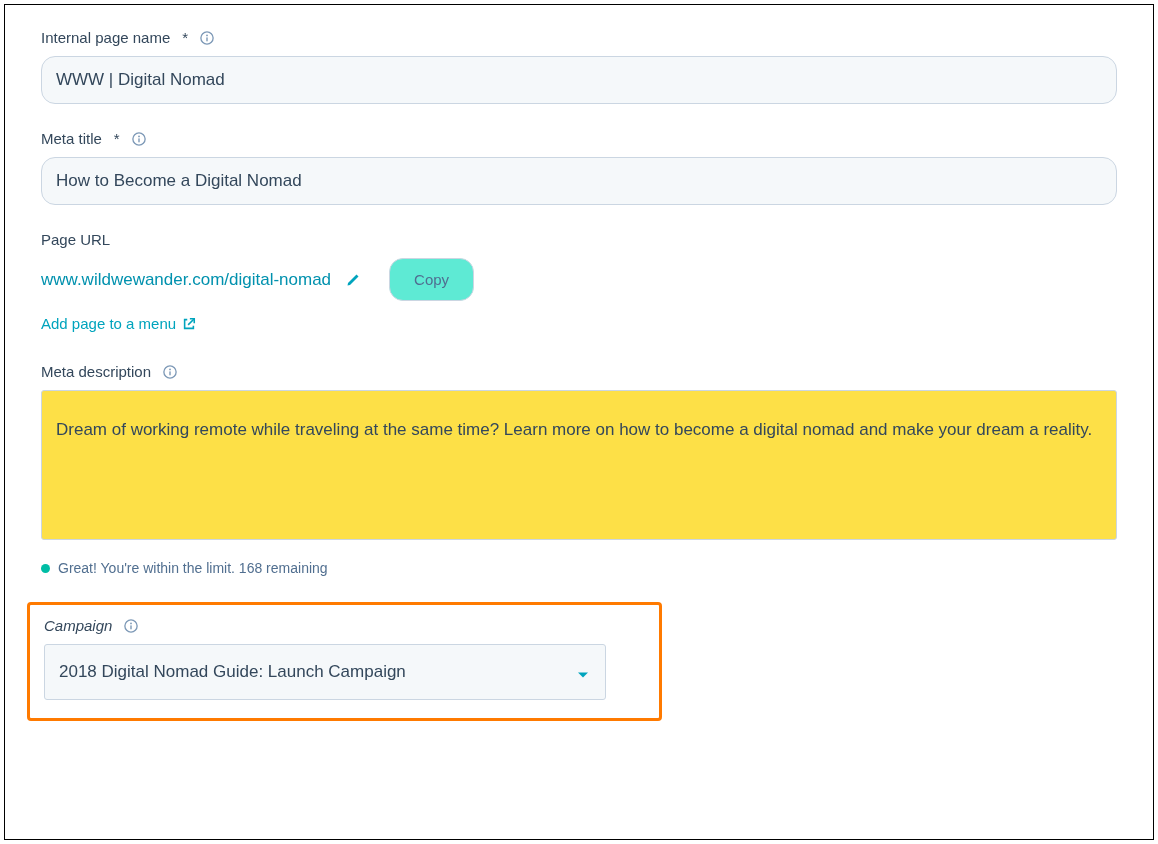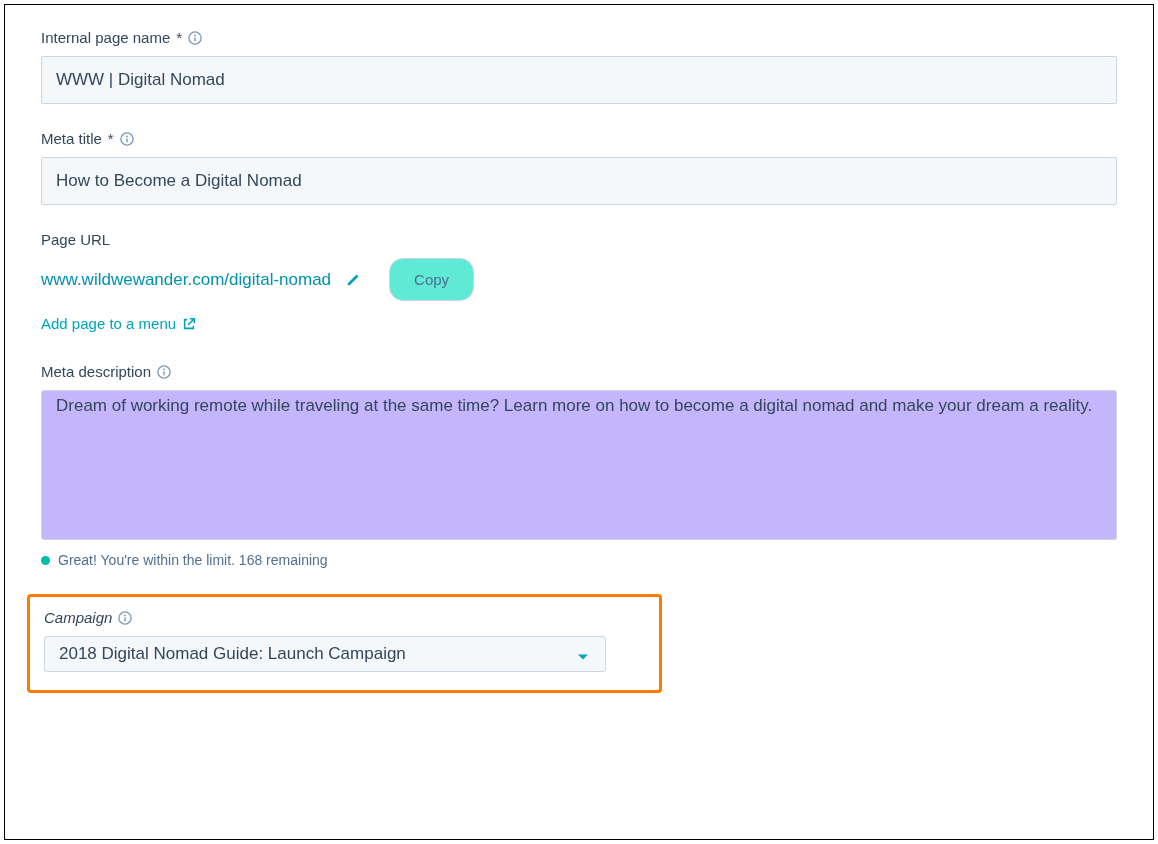--- a/index.html
+++ b/index.html
@@ -18,21 +18,21 @@
       height: 836px;
       background: #fff;
       padding: 24px 36px 24px 36px;
     }
     .field-group {
       margin-bottom: 26px;
     }
     .field-label {
       display: flex;
       align-items: center;
-      gap: 6px;
+      gap: 12px;
       font-size: 15px;
       color: #33475b;
       margin-bottom: 10px;
       font-weight: 400;
     }
     .required {
       color: #33475b;
     }
     .info-icon {
       display: inline-flex;
@@ -43,21 +43,21 @@
       color: #7c98b6;
     }
     .text-input {
       width: 100%;
       height: 48px;
       padding: 12px 14px;
       font-size: 17px;
       color: #33475b;
       background: #f5f8fa;
       border: 1px solid #cbd6e2;
-      border-radius: 2px;
+      border-radius: 14px;
       font-family: inherit;
       outline: none;
     }
     .url-row {
       display: flex;
       align-items: center;
       gap: 8px;
       margin-top: 4px;
       margin-bottom: 14px;
     }
@@ -97,36 +97,36 @@
       justify-content: center;
     }
     .external-icon {
       width: 14px;
       height: 14px;
       color: #00a4bd;
     }
     .textarea-input {
       width: 100%;
       height: 150px;
-      padding: 2px 14px;
+      padding: 26px 14px;
       font-size: 17px;
       line-height: 1.55;
       color: #33475b;
-      background: #c4b5fd;
+      background: #fde047;
       border: 1px solid #cbd6e2;
       border-radius: 3px;
       font-family: inherit;
       resize: none;
       outline: none;
     }
     .status-row {
       display: flex;
       align-items: center;
       gap: 8px;
-      margin-top: 8px;
+      margin-top: 16px;
       font-size: 14px;
       color: #516f90;
       text-align: right;
     }
     .status-dot {
       width: 9px;
       height: 9px;
       border-radius: 50%;
       background: #00bda5;
       flex-shrink: 0;
@@ -141,21 +141,21 @@
     }
     .highlight-box .field-label {
       margin-left: 0;
       font-style: italic;
     }
     .select-input {
       display: flex;
       align-items: center;
       justify-content: space-between;
       width: 562px;
-      height: 36px;
+      height: 56px;
       padding: 0 16px 0 14px;
       font-size: 17px;
       color: #33475b;
       background: #f5f8fa;
       border: 1px solid #cbd6e2;
       border-radius: 3px;
       cursor: pointer;
     }
     .caret-icon {
       width: 12px;

